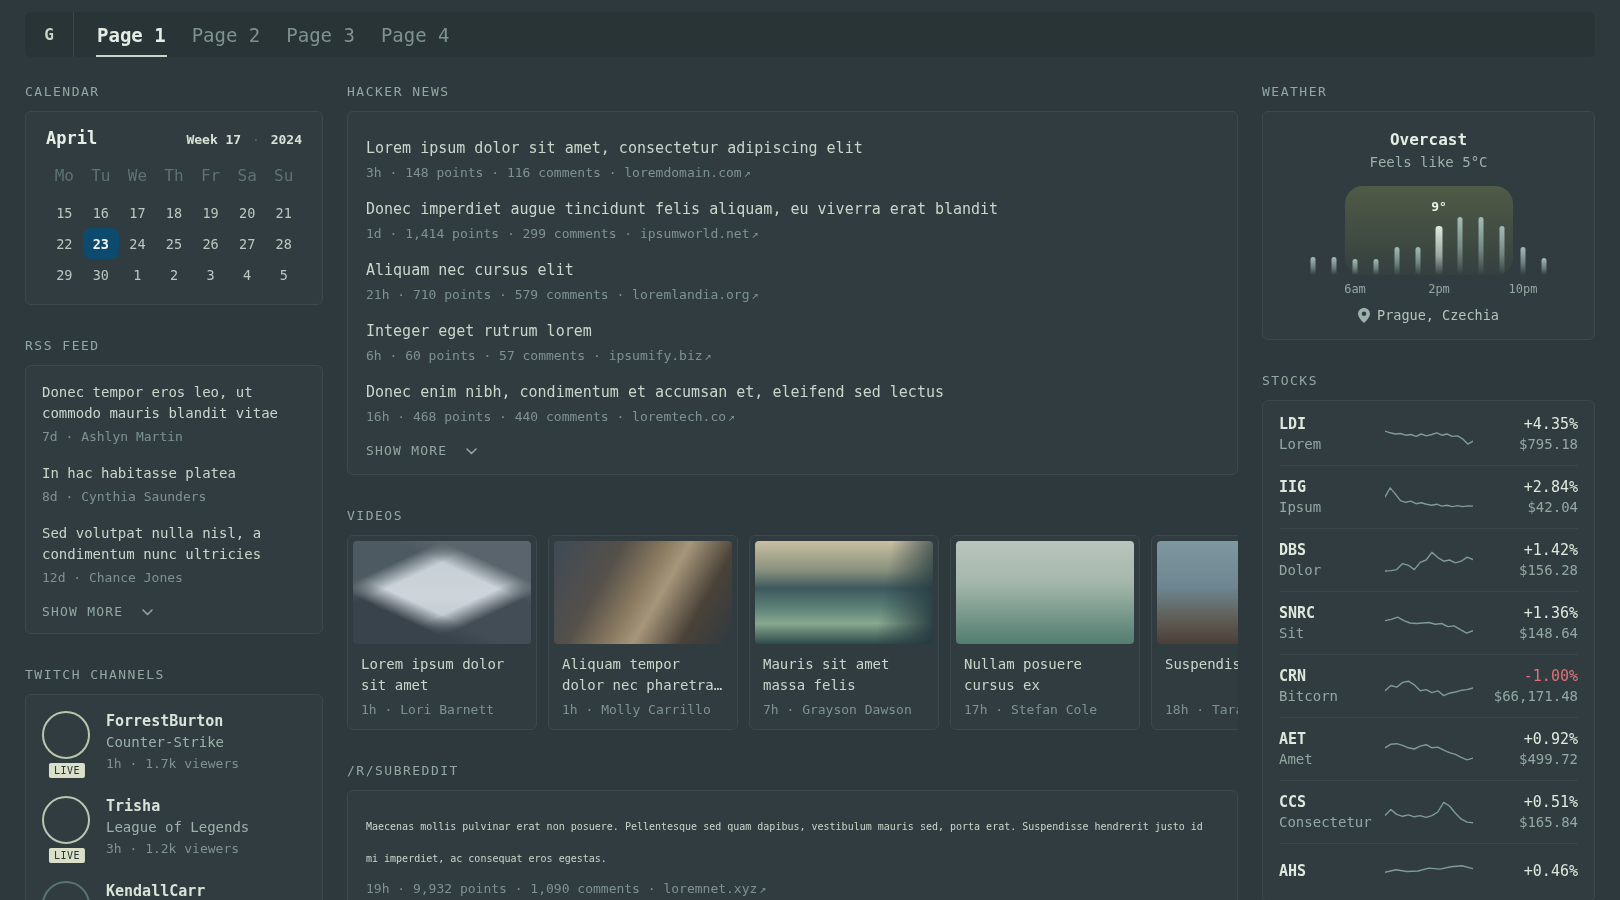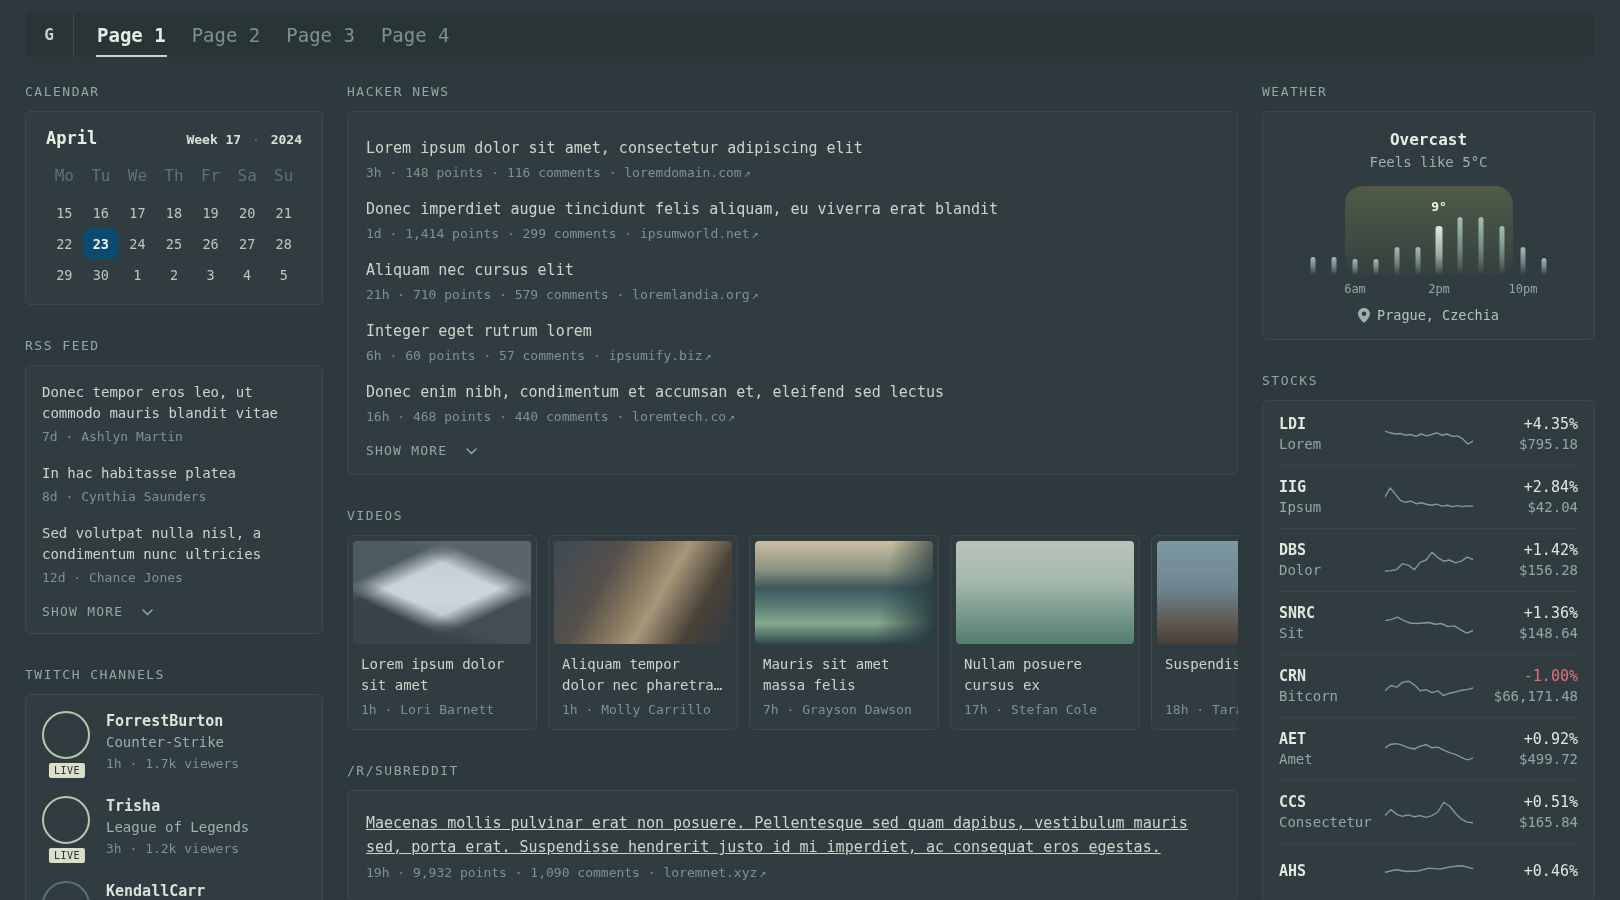--- a/index.html
+++ b/index.html
@@ -94,21 +94,21 @@
       linear-gradient(180deg,#c2ccd2 0%,#cdd5da 55%,#b6c0c7 100%);}
   .thumb-camera{background:linear-gradient(120deg,#3e4a55 0%,#55504a 30%,#8a7a60 48%,#a6967a 58%,#4a4238 78%,#2f3a42 100%);}
   .thumb-sea{background:linear-gradient(100deg,rgba(0,0,0,0) 70%,#273b40 100%),linear-gradient(180deg,#c9bfa2 0%,#8a927e 28%,#3d585e 46%,#5d8177 65%,#87a890 80%,#2f4a4a 100%);}
   .thumb-canoe{background:linear-gradient(180deg,#b9c4bd 0%,#a5b7ac 40%,#7a9a8d 70%,#527d6f 100%);}
   .thumb-fog{background:linear-gradient(180deg,#7e98a0 0%,#6d8691 45%,#5e5a52 78%,#4a3f38 100%);}
   .video-title{font-size:14px;line-height:21px;color:var(--title);margin:10px 8px 0;height:42px;overflow:hidden;}
   .video-meta{font-size:13px;color:var(--dim);margin:6px 8px 0;white-space:nowrap;overflow:hidden;}
 
   
   .sub-card{padding:20px 18px;}
-  .sub-title{font-size:15px;line-height:24px;color:var(--title);cursor:pointer;text-decoration:underline;}
+  .sub-title{font-size:10px;line-height:32px;color:var(--title);cursor:pointer;}
   .sub-meta{font-size:13px;color:var(--dim);margin-top:6px;}
 
   
   .weather-card{padding:18px 16px 16px;text-align:center;}
   .wx-cond{font-size:16px;font-weight:bold;color:#e6ede4;}
   .wx-feels{font-size:14px;color:#9db1ac;margin-top:5px;}
   .wx-chart{position:relative;width:252px;height:89px;margin:16px auto 0;display:flex;justify-content:space-between;align-items:flex-end;}
   .daylight{position:absolute;top:0;bottom:0;border-radius:18px;background:linear-gradient(180deg,rgba(155,160,88,.30) 0%,rgba(155,160,88,.16) 55%,rgba(155,160,88,.04) 100%);}
   .wx-col{position:relative;width:21px;height:100%;}
   .wx-bar{position:absolute;left:50%;transform:translateX(-50%);bottom:0;width:5px;border-radius:3px 3px 1px 1px;background:linear-gradient(180deg,var(--bar) 0%,rgba(163,188,184,.55) 55%,rgba(163,188,184,0) 100%);}

